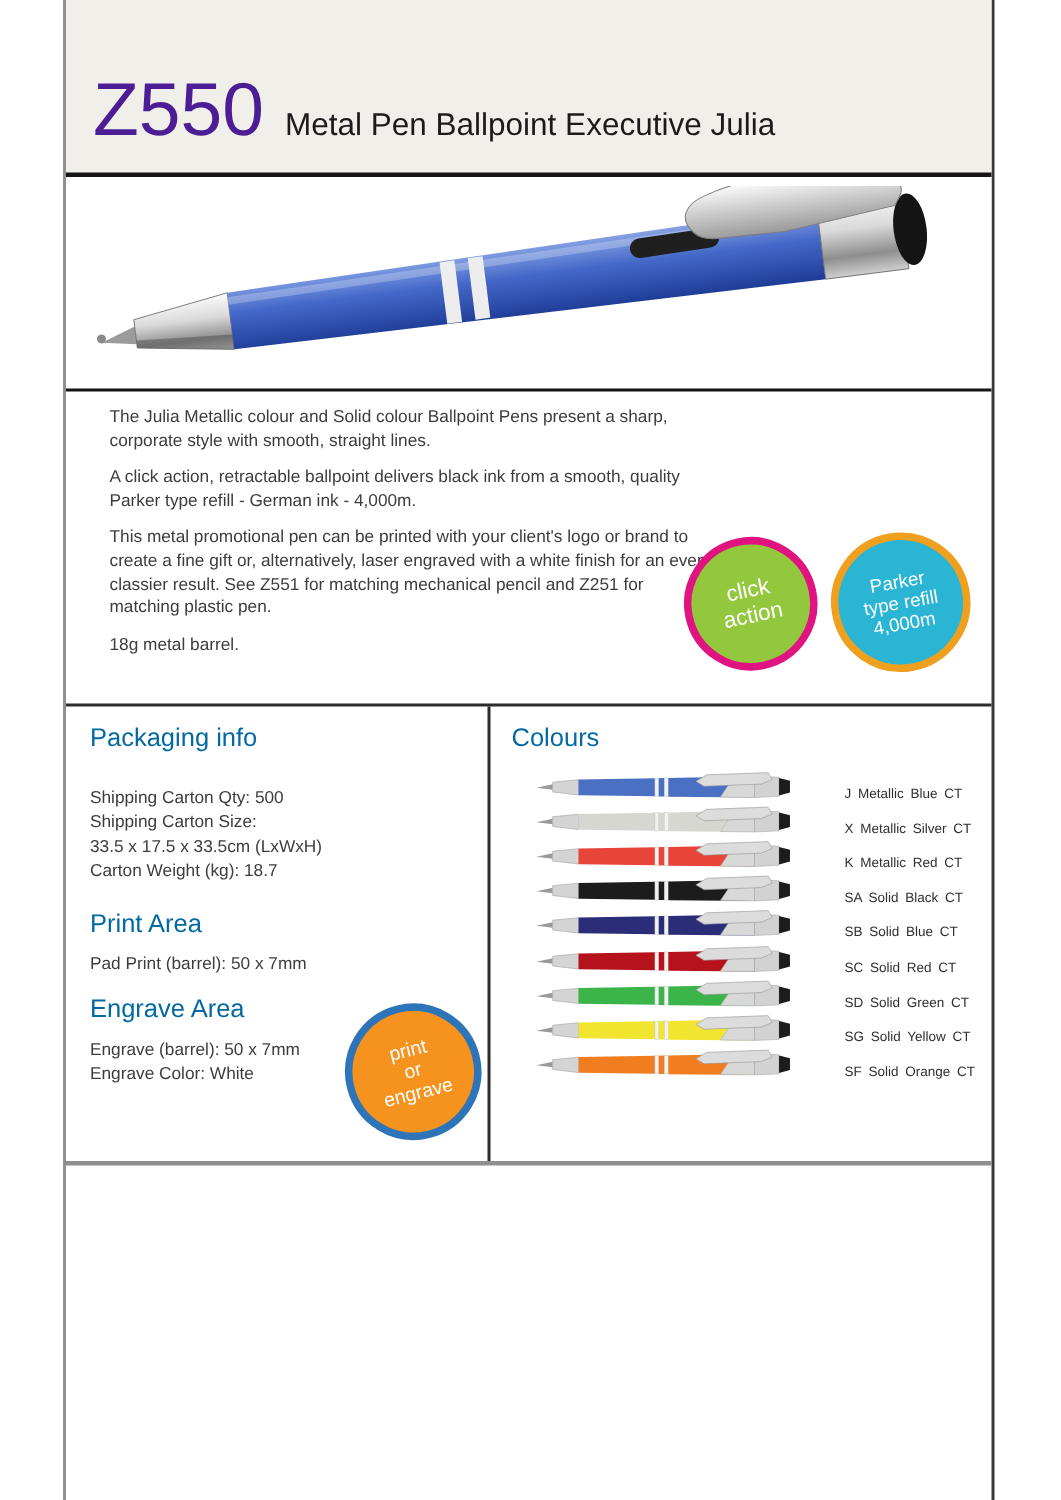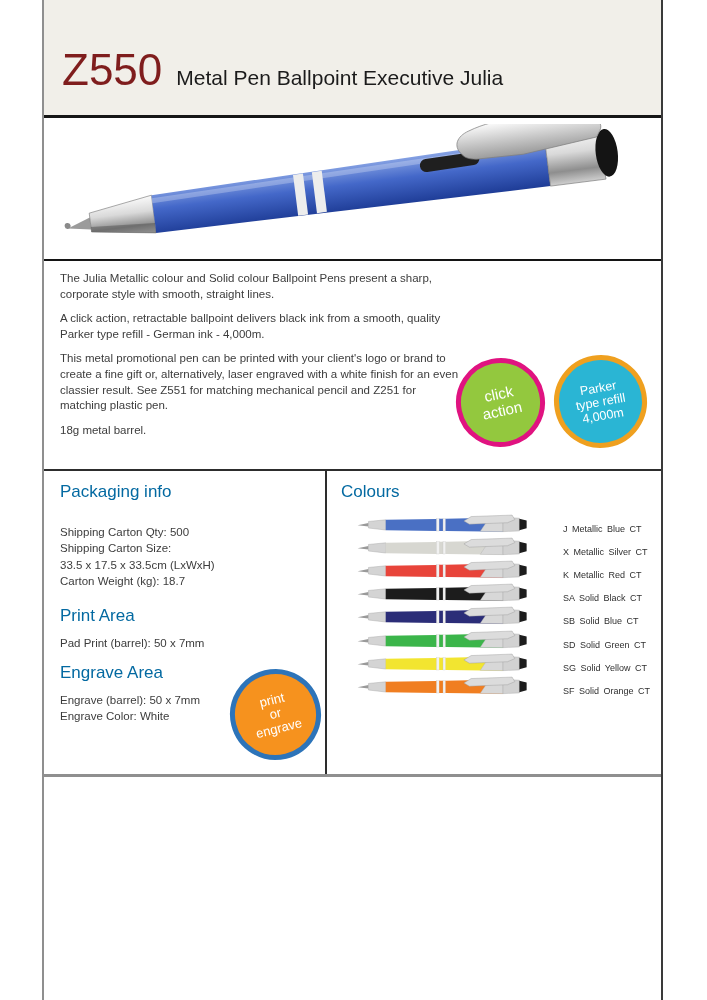--- a/index.html
+++ b/index.html
@@ -6,32 +6,32 @@
   html,body{margin:0;padding:0;background:#ffffff;}
   .page{position:relative;width:707px;height:1000px;background:#ffffff;
         font-family:"Liberation Sans",sans-serif;color:#2e2e2e;overflow:hidden;}
   .rule-left{position:absolute;left:42px;top:0;width:2px;height:1000px;background:#8f8f8f;}
   .rule-right{position:absolute;left:661px;top:0;width:2px;height:1000px;background:#3a3a3a;}
 
   
   .header{position:absolute;left:44px;top:0;width:617px;height:118px;background:#f1efe9;
           border-bottom:3px solid #161616;box-sizing:border-box;
           display:flex;align-items:baseline;padding:48px 0 0 18px;}
-  .code{font-size:44px;color:#7f1d1d;line-height:1;}
+  .code{font-size:50px;color:#4c1d95;line-height:1;}
   .subtitle{font-size:21px;margin-left:14px;color:#1b1b1b;line-height:1;}
 
   
   .photo-box{position:absolute;left:44px;top:118px;width:617px;height:143px;background:#fff;
              border-bottom:2px solid #141414;box-sizing:border-box;}
   .hero-svg{position:absolute;left:8px;top:6px;width:600px;height:126px;}
 
   
   .desc{position:absolute;left:44px;top:261px;width:617px;height:210px;
         border-bottom:2px solid #2d2d2d;box-sizing:border-box;}
-  .desc-text{position:absolute;left:16px;top:1px;width:400px;font-size:11.5px;
+  .desc-text{position:absolute;left:29px;top:1px;width:400px;font-size:11.5px;
              line-height:15.6px;color:#3c3c3c;}
   .desc-text p{margin:9px 0 0 0;}
   .bullets{position:absolute;left:404px;top:7px;width:215px;list-style:none;margin:0;padding:0;
            font-size:11.5px;color:#3c3c3c;}
   .bullets li{position:relative;padding-left:17px;margin-bottom:8.5px;}
   .bullets li::before{content:"\2022";position:absolute;left:2px;top:-1px;font-size:13px;}
 
   
   .badge{position:absolute;border-radius:50%;border:5px solid #000;box-sizing:border-box;
          display:flex;align-items:center;justify-content:center;text-align:center;color:#fff;}
@@ -238,20 +238,36 @@
             <polygon points="163,3.6 181,4.6 181,18.6 163,19.4" fill="#d2d2d2" stroke="#a2a2a2" stroke-width="0.4"></polygon>
             <polygon points="181,5.2 189,7.2 189,15.8 181,18" fill="#1c1c1c"></polygon>
             <path d="M120,7.6 L128,2.8 L173,1.2 L176,6.2 L168,9.6 L126,11.2 Z" fill="#dcdcdc" stroke="#979797" stroke-width="0.45"></path>
           </svg>
           <span class="variant-label">SB Solid Blue CT</span>
         </div>
         <div class="variant">
           <svg viewBox="0 0 205 22">
             <polygon points="3,12.3 15,9.8 15,13.8" fill="#9a9a9a"></polygon>
             <polygon points="15,8.2 34,6.4 34,17.6 15,15.4" fill="#d4d4d4" stroke="#a9a9a9" stroke-width="0.5"></polygon>
+            <polygon points="34,6.2 90,5.4 90,18.6 34,17.8" fill="#b5121b"></polygon>
+            <rect x="90" y="5.3" width="2.8" height="13.4" fill="#f1f1f1" stroke="#bdbdbd" stroke-width="0.3"></rect>
+            <rect x="92.8" y="5.2" width="4.2" height="13.5" fill="#b5121b"></rect>
+            <rect x="97" y="5.1" width="2.8" height="13.6" fill="#f1f1f1" stroke="#bdbdbd" stroke-width="0.3"></rect>
+            <polygon points="99.8,5.1 163,3.9 163,19.4 99.8,18.8" fill="#b5121b"></polygon>
+            <polygon points="148,4.2 163,3.9 163,19.4 138,19.1" fill="#d8d8d8" stroke="#ababab" stroke-width="0.4"></polygon>
+            <polygon points="163,3.6 181,4.6 181,18.6 163,19.4" fill="#d2d2d2" stroke="#a2a2a2" stroke-width="0.4"></polygon>
+            <polygon points="181,5.2 189,7.2 189,15.8 181,18" fill="#1c1c1c"></polygon>
+            <path d="M120,7.6 L128,2.8 L173,1.2 L176,6.2 L168,9.6 L126,11.2 Z" fill="#dcdcdc" stroke="#979797" stroke-width="0.45"></path>
+          </svg>
+          <span class="variant-label">SC Solid Red CT</span>
+        </div>
+        <div class="variant">
+          <svg viewBox="0 0 205 22">
+            <polygon points="3,12.3 15,9.8 15,13.8" fill="#9a9a9a"></polygon>
+            <polygon points="15,8.2 34,6.4 34,17.6 15,15.4" fill="#d4d4d4" stroke="#a9a9a9" stroke-width="0.5"></polygon>
             <polygon points="34,6.2 90,5.4 90,18.6 34,17.8" fill="#3bb54a"></polygon>
             <rect x="90" y="5.3" width="2.8" height="13.4" fill="#f1f1f1" stroke="#bdbdbd" stroke-width="0.3"></rect>
             <rect x="92.8" y="5.2" width="4.2" height="13.5" fill="#3bb54a"></rect>
             <rect x="97" y="5.1" width="2.8" height="13.6" fill="#f1f1f1" stroke="#bdbdbd" stroke-width="0.3"></rect>
             <polygon points="99.8,5.1 163,3.9 163,19.4 99.8,18.8" fill="#3bb54a"></polygon>
             <polygon points="148,4.2 163,3.9 163,19.4 138,19.1" fill="#d8d8d8" stroke="#ababab" stroke-width="0.4"></polygon>
             <polygon points="163,3.6 181,4.6 181,18.6 163,19.4" fill="#d2d2d2" stroke="#a2a2a2" stroke-width="0.4"></polygon>
             <polygon points="181,5.2 189,7.2 189,15.8 181,18" fill="#1c1c1c"></polygon>
             <path d="M120,7.6 L128,2.8 L173,1.2 L176,6.2 L168,9.6 L126,11.2 Z" fill="#dcdcdc" stroke="#979797" stroke-width="0.45"></path>
           </svg>

